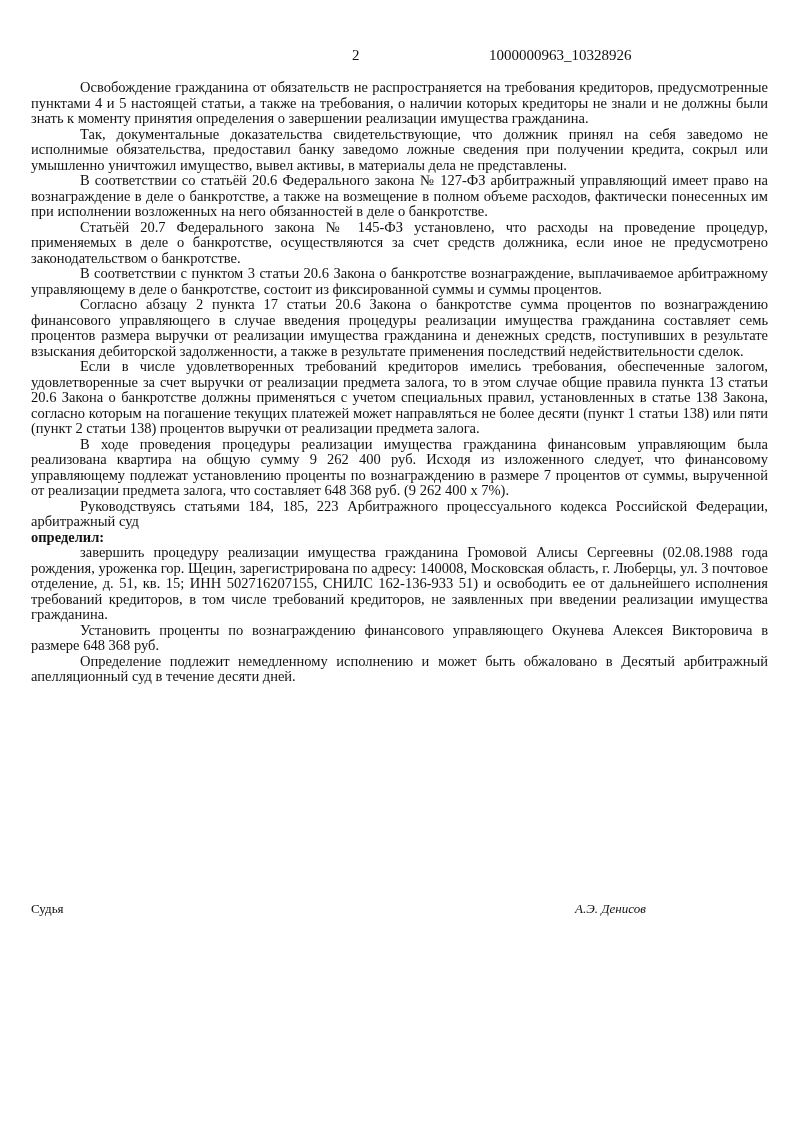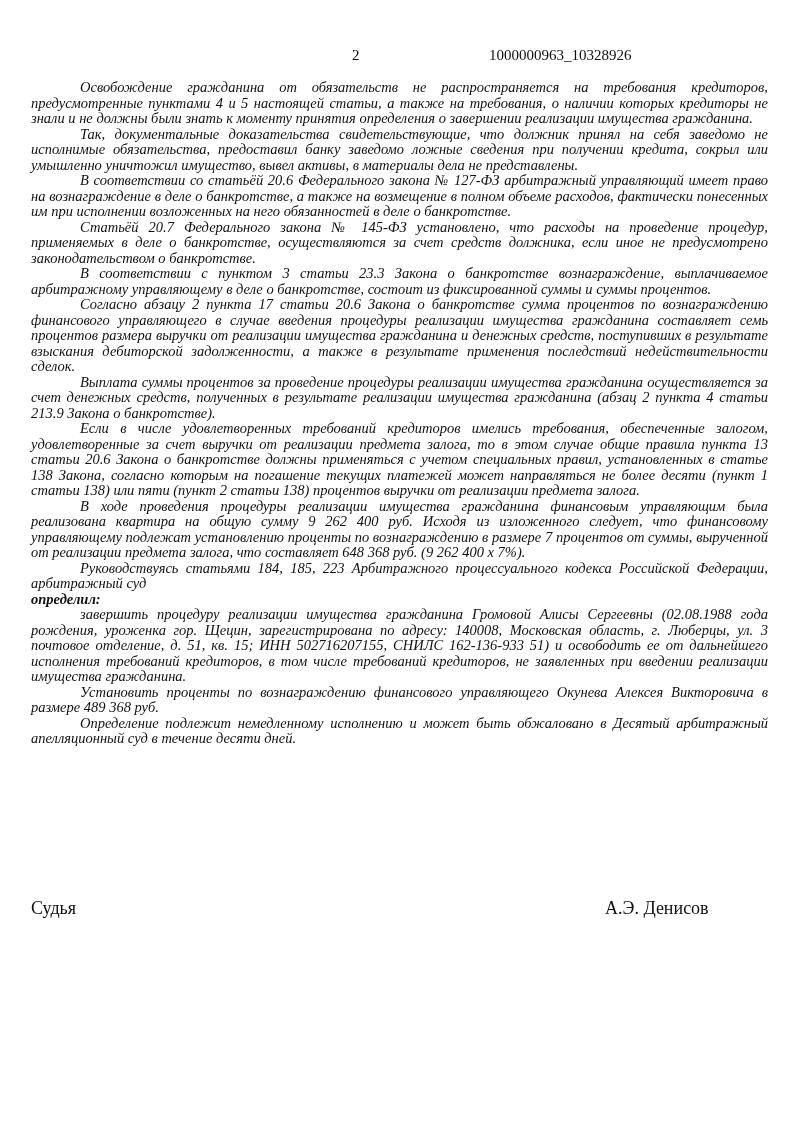--- a/index.html
+++ b/index.html
@@ -33,70 +33,69 @@
     left: 458px;
   }
   .doc-body {
     position: absolute;
     top: 80px;
     left: 31px;
     width: 737px;
     font-size: 14.5px;
     line-height: 15.5px;
     text-align: justify;
-    font-style: italic;
   }
   .doc-body p {
     margin: 0;
     padding: 0;
     text-indent: 49px;
   }
   .doc-body p.ruling-heading {
     text-indent: 0;
     font-weight: bold;
     margin-right: 85px;
   }
   .doc-sign {
     position: absolute;
     top: 901px;
     left: 31px;
     width: 737px;
-    font-size: 18px;
+    font-size: 13px;
     line-height: 15.5px;
   }
   .judge-name {
     position: absolute;
-    left: 574px;
+    left: 544px;
     top: 0;
+    font-style: italic;
   }
 </style>
 </head>
 <body>
 
 <div class="page">
 
   <div class="page-header">
     <span class="page-number">2</span>
     <span class="doc-id">1000000963_10328926</span>
   </div>
 
   <div class="doc-body">
     <p>Освобождение гражданина от обязательств не распространяется на требования кредиторов, предусмотренные пунктами 4 и 5 настоящей статьи, а также на требования, о наличии которых кредиторы не знали и не должны были знать к моменту принятия определения о завершении реализации имущества гражданина.</p>
     <p>Так, документальные доказательства свидетельствующие, что должник принял на себя заведомо не исполнимые обязательства, предоставил банку заведомо ложные сведения при получении кредита, сокрыл или умышленно уничтожил имущество, вывел активы, в материалы дела не представлены.</p>
     <p>В соответствии со статьёй 20.6 Федерального закона № 127-ФЗ арбитражный управляющий имеет право на вознаграждение в деле о банкротстве, а также на возмещение в полном объеме расходов, фактически понесенных им при исполнении возложенных на него обязанностей в деле о банкротстве.</p>
     <p>Статьёй 20.7 Федерального закона № 145-ФЗ установлено, что расходы на проведение процедур, применяемых в деле о банкротстве, осуществляются за счет средств должника, если иное не предусмотрено законодательством о банкротстве.</p>
-    <p>В соответствии с пунктом 3 статьи 23.3 Закона о банкротстве вознаграждение, выплачиваемое арбитражному управляющему в деле о банкротстве, состоит из фиксированной суммы и суммы процентов.</p>
+    <p>В соответствии с пунктом 3 статьи 20.6 Закона о банкротстве вознаграждение, выплачиваемое арбитражному управляющему в деле о банкротстве, состоит из фиксированной суммы и суммы процентов.</p>
     <p>Согласно абзацу 2 пункта 17 статьи 20.6 Закона о банкротстве сумма процентов по вознаграждению финансового управляющего в случае введения процедуры реализации имущества гражданина составляет семь процентов размера выручки от реализации имущества гражданина и денежных средств, поступивших в результате взыскания дебиторской задолженности, а также в результате применения последствий недействительности сделок.</p>
-    <p>Выплата суммы процентов за проведение процедуры реализации имущества гражданина осуществляется за счет денежных средств, полученных в результате реализации имущества гражданина (абзац 2 пункта 4 статьи 213.9 Закона о банкротстве).</p>
     <p>Если в числе удовлетворенных требований кредиторов имелись требования, обеспеченные залогом, удовлетворенные за счет выручки от реализации предмета залога, то в этом случае общие правила пункта 13 статьи 20.6 Закона о банкротстве должны применяться с учетом специальных правил, установленных в статье 138 Закона, согласно которым на погашение текущих платежей может направляться не более десяти (пункт 1 статьи 138) или пяти (пункт 2 статьи 138) процентов выручки от реализации предмета залога.</p>
     <p>В ходе проведения процедуры реализации имущества гражданина финансовым управляющим была реализована квартира на общую сумму 9 262 400 руб. Исходя из изложенного следует, что финансовому управляющему подлежат установлению проценты по вознаграждению в размере 7 процентов от суммы, вырученной от реализации предмета залога, что составляет 648 368 руб. (9 262 400 х 7%).</p>
     <p>Руководствуясь статьями 184, 185, 223 Арбитражного процессуального кодекса Российской Федерации, арбитражный суд</p>
     <p class="ruling-heading">определил:</p>
     <p>завершить процедуру реализации имущества гражданина Громовой Алисы Сергеевны (02.08.1988 года рождения, уроженка гор. Щецин, зарегистрирована по адресу: 140008, Московская область, г. Люберцы, ул. 3 почтовое отделение, д. 51, кв. 15; ИНН 502716207155, СНИЛС 162-136-933 51) и освободить ее от дальнейшего исполнения требований кредиторов, в том числе требований кредиторов, не заявленных при введении реализации имущества гражданина.</p>
-    <p>Установить проценты по вознаграждению финансового управляющего Окунева Алексея Викторовича в размере 489 368 руб.</p>
+    <p>Установить проценты по вознаграждению финансового управляющего Окунева Алексея Викторовича в размере 648 368 руб.</p>
     <p>Определение подлежит немедленному исполнению и может быть обжаловано в Десятый арбитражный апелляционный суд в течение десяти дней.</p>
   </div>
 
   <div class="doc-sign">
     <span class="judge-label">Судья</span>
     <span class="judge-name">А.Э. Денисов</span>
   </div>
 
 </div>
 

